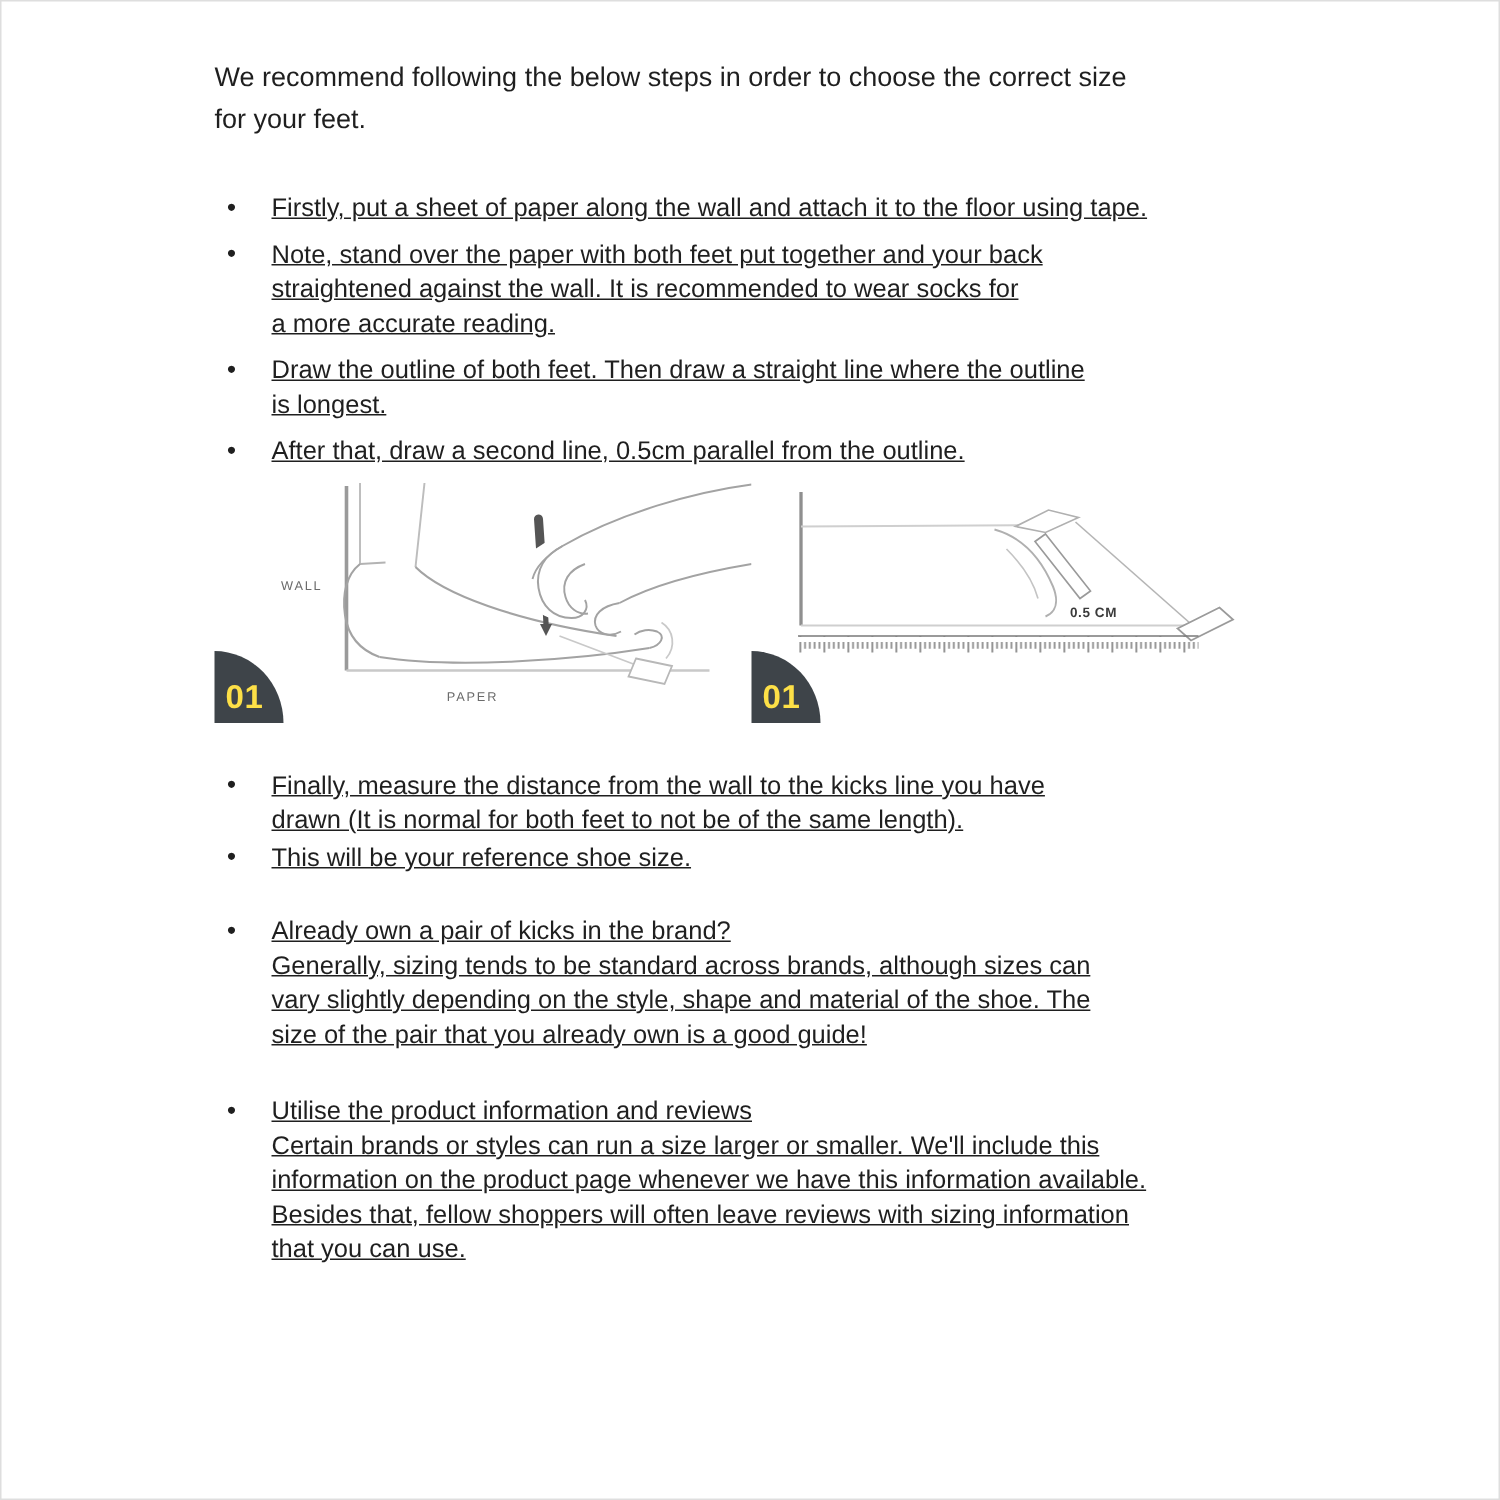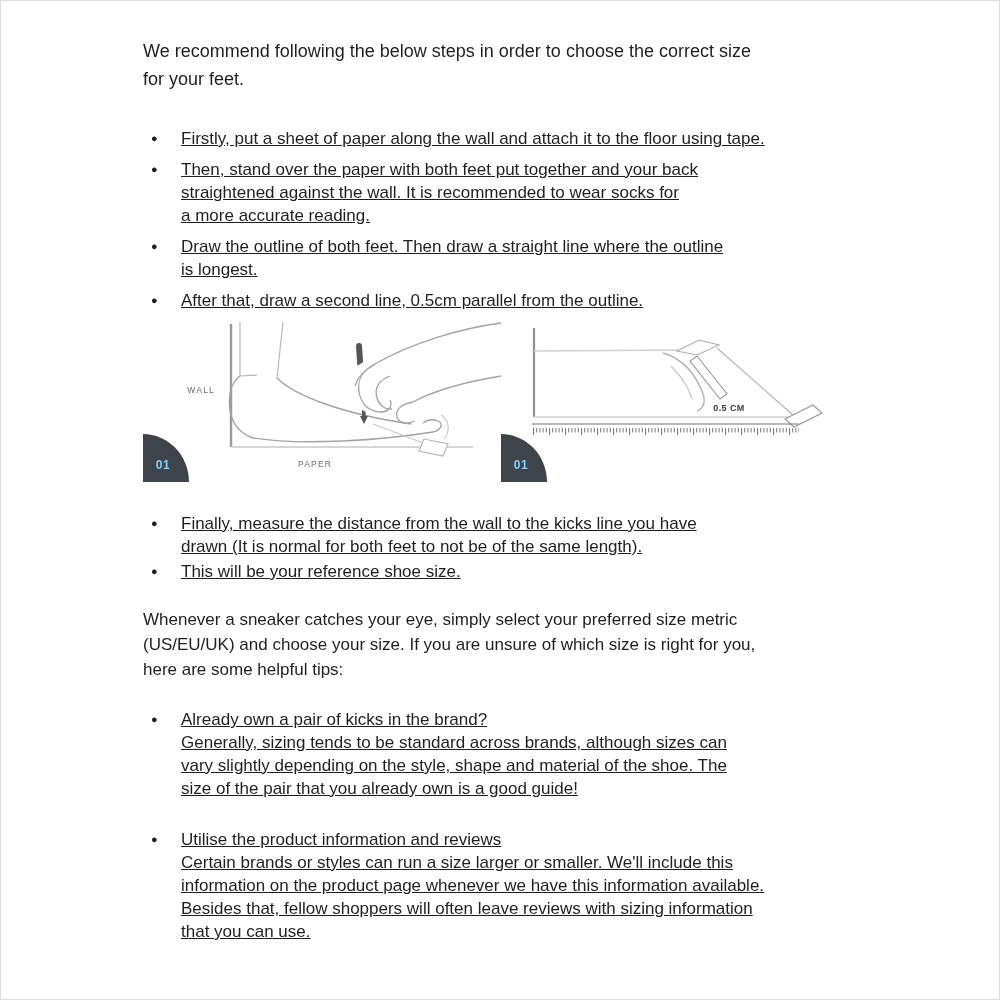--- a/index.html
+++ b/index.html
@@ -48,23 +48,23 @@
   .diagram{position:relative;width:358px;height:162px;}
   .diagram svg{position:absolute;left:0;top:0;}
   .badge{
     position:absolute;left:0;bottom:0;
     width:46px;height:48px;
     background:#3e4449;
     border-radius:0 100% 0 0;
     display:flex;align-items:center;justify-content:center;
   }
   .badge span{
-    color:#7dd3fc;
+    color:#fde047;
     font-weight:700;
-    font-size:12px;
+    font-size:22px;
     letter-spacing:.5px;
     transform:translate(-3px,7px);
   }
   .diag-label{
     font-size:8.5px;
     letter-spacing:1.2px;
     fill:#6b6b6b;
   }
   .diag-label-dark{
     font-size:9px;
@@ -81,21 +81,21 @@
   <p class="intro pre">We recommend following the below steps in order to choose the correct size
 for your feet.</p>
 
   <div class="list">
     <div class="li">
       <span class="marker">●</span>
       <span class="li-text pre">Firstly, put a sheet of paper along the wall and attach it to the floor using tape.</span>
     </div>
     <div class="li">
       <span class="marker">●</span>
-      <span class="li-text pre">Then, stand over the paper with both feet put together and your back
+      <span class="li-text pre">Note, stand over the paper with both feet put together and your back
 straightened against the wall. It is recommended to wear socks for
 a more accurate reading.</span>
     </div>
     <div class="li">
       <span class="marker">●</span>
       <span class="li-text pre">Draw the outline of both feet. Then draw a straight line where the outline
 is longest.</span>
     </div>
     <div class="li">
       <span class="marker">●</span>
@@ -186,23 +186,20 @@
       <span class="marker">●</span>
       <span class="li-text pre">Finally, measure the distance from the wall to the kicks line you have
 drawn (It is normal for both feet to not be of the same length).</span>
     </div>
     <div class="li">
       <span class="marker">●</span>
       <span class="li-text pre">This will be your reference shoe size.</span>
     </div>
   </div>
 
-  <p class="para2 pre">Whenever a sneaker catches your eye, simply select your preferred size metric
-(US/EU/UK) and choose your size. If you are unsure of which size is right for you,
-here are some helpful tips:</p>
 
   <div class="list tips">
     <div class="li">
       <span class="marker">●</span>
       <span class="li-text pre">Already own a pair of kicks in the brand?
 Generally, sizing tends to be standard across brands, although sizes can
 vary slightly depending on the style, shape and material of the shoe. The
 size of the pair that you already own is a good guide!</span>
     </div>
     <div class="li">

